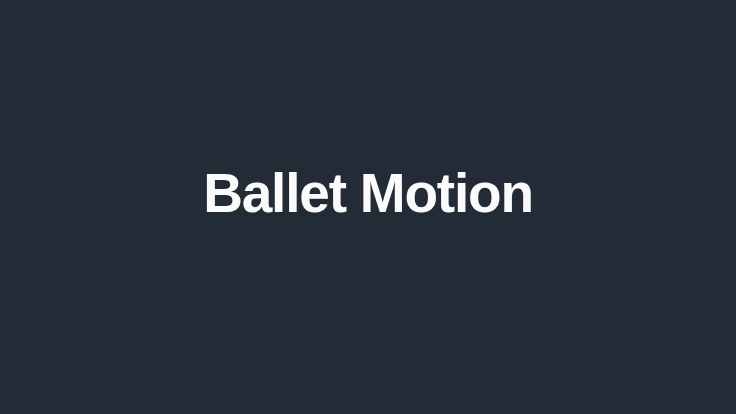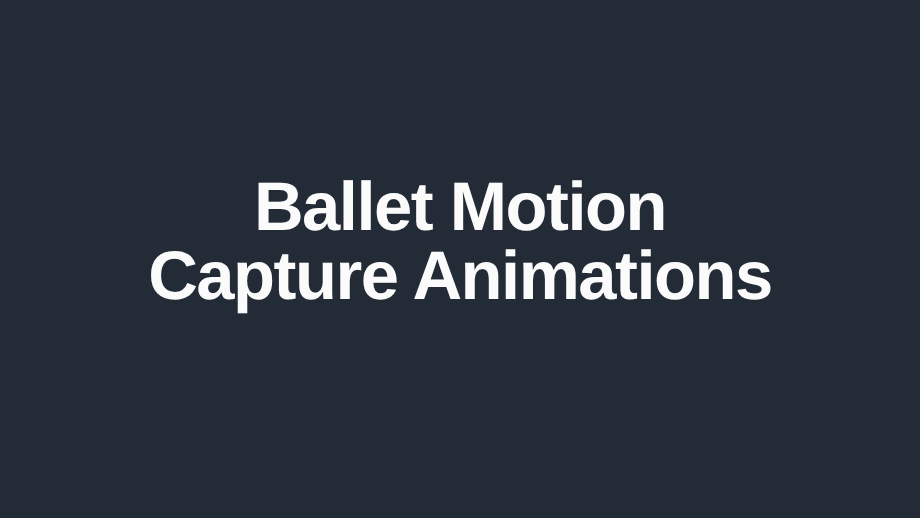--- a/index.html
+++ b/index.html
@@ -84,17 +84,16 @@
 </style>
 </head>
 <body>
 
 <div id="stage">
 
 
   <div id="headline-block">
     <h1 id="headline">
       <span class="headline-line">Ballet Motion</span>
-      <span class="headline-line">Capture Animations</span>
     </h1>
   </div>
 
 </div>
 
 </body></html>

